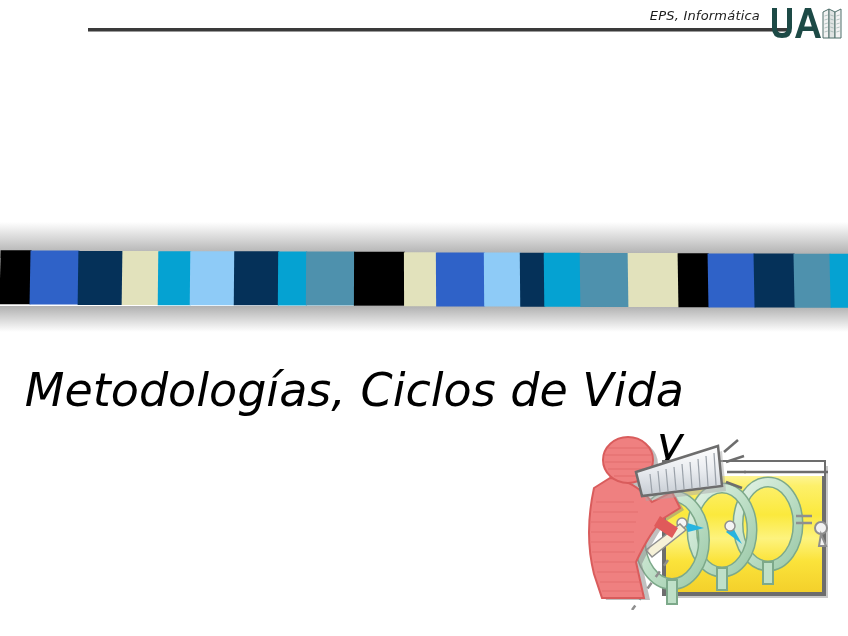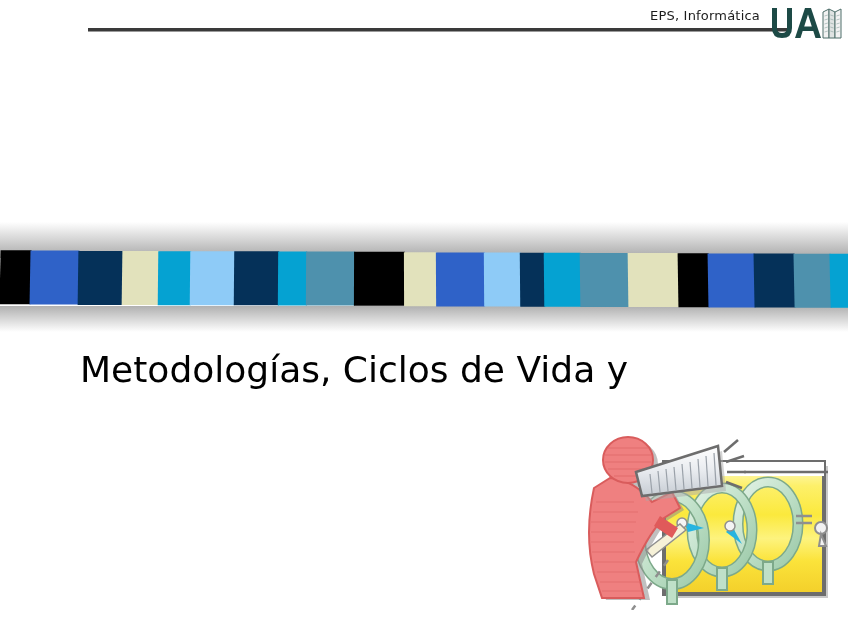--- a/index.html
+++ b/index.html
@@ -13,20 +13,21 @@
     overflow: hidden;
     font-family: "DejaVu Sans", "Liberation Sans", sans-serif;
     position: relative;
   }
   #slide {
     position: relative;
     width: 848px;
     height: 636px;
     background: #ffffff;
     overflow: hidden;
+    font-style: italic;
   }
 
   
   #header {
     position: absolute;
     left: 0;
     top: 0;
     width: 848px;
     height: 50px;
   }
@@ -99,24 +100,24 @@
   .blk {
     position: absolute;
     top: 0;
     height: 54px;
   }
 
   
   #subtitle {
     position: absolute;
     left: 24px;
-    top: 343px;
+    top: 364px;
     width: 660px;
-    text-align: center;
-    font-size: 36px;
+    text-align: right;
+    font-size: 46px;
     line-height: 53px;
     color: #000000;
   }
 
   
   #clipart {
     position: absolute;
     left: 572px;
     top: 424px;
     width: 268px;

